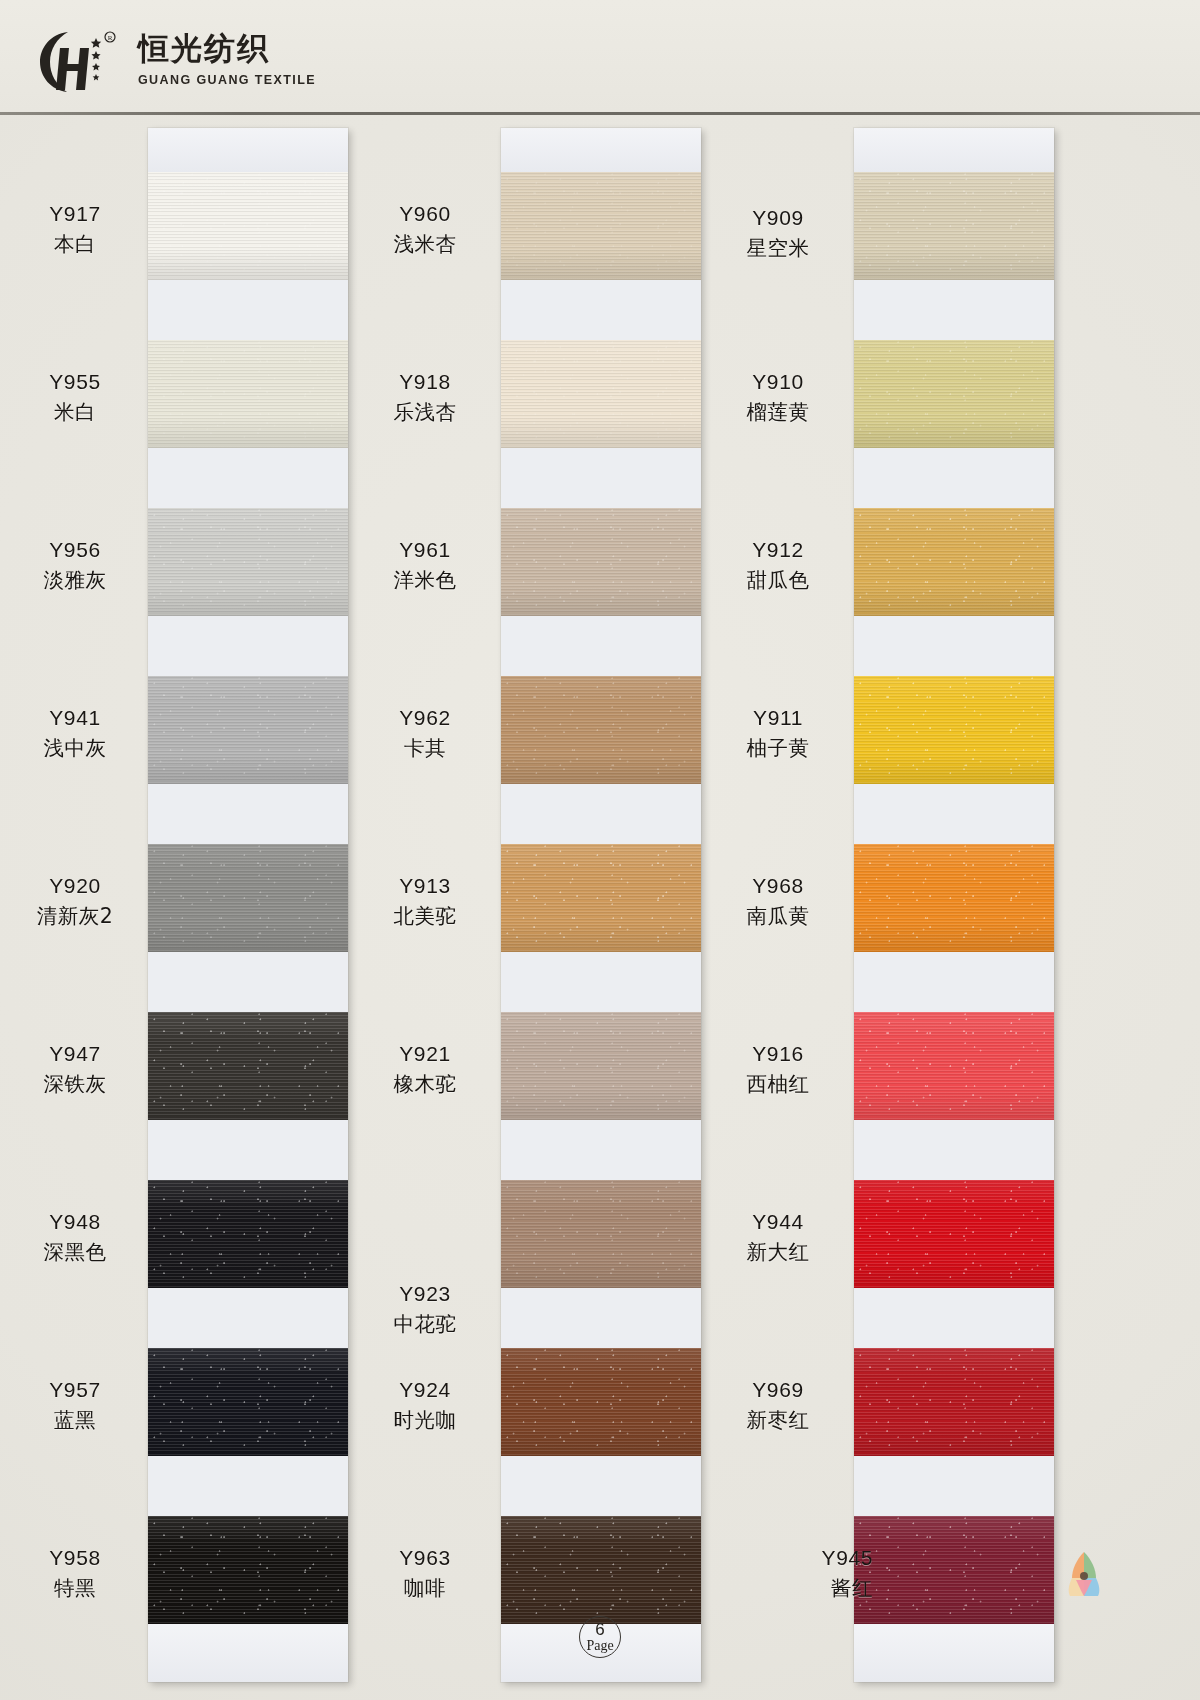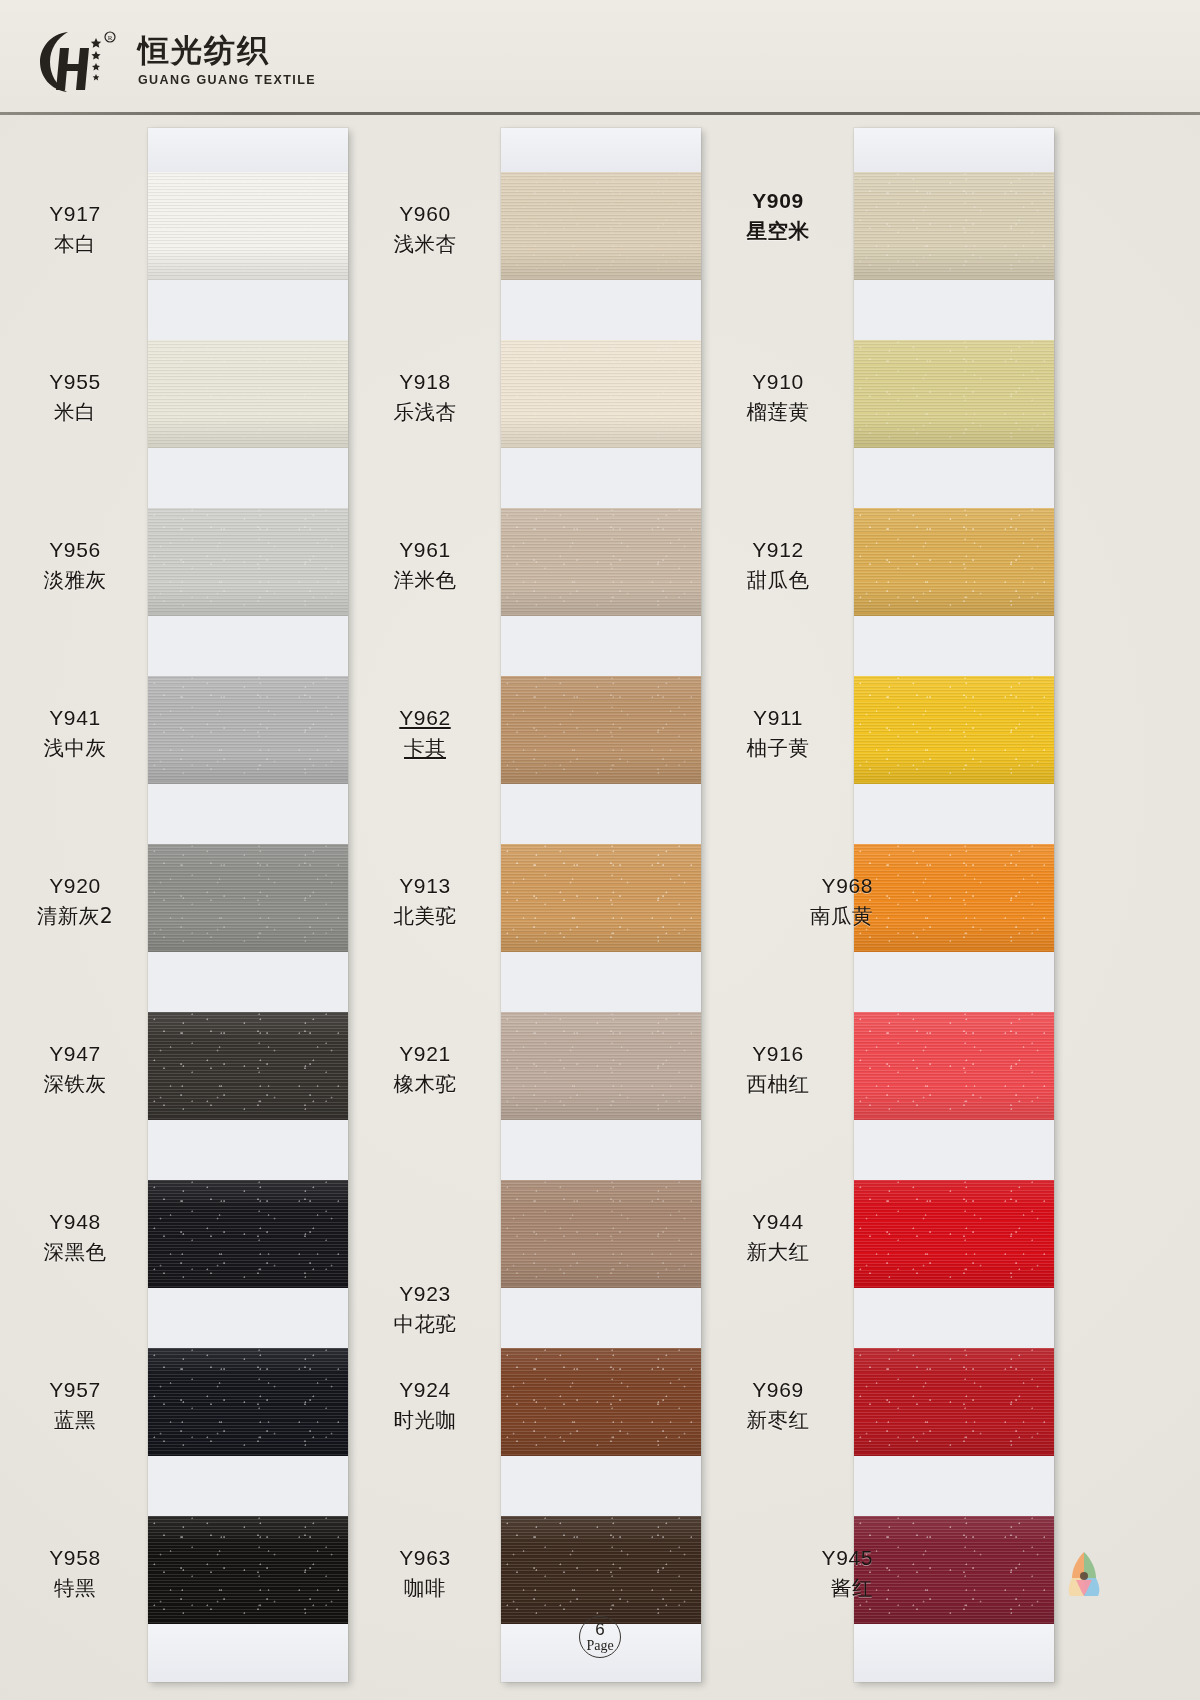--- a/index.html
+++ b/index.html
@@ -23,21 +23,21 @@
     position:absolute;left:0;top:112px;width:1200px;height:3px;
     background:linear-gradient(90deg,#7d7a72,#56534c 20%,#56534c 80%,#7d7a72);
     opacity:.85;
   }
   #logo-block{
     position:absolute;left:38px;top:28px;display:flex;align-items:center;gap:14px;
   }
   #logo-mark{width:86px;height:66px;position:relative;}
   #brand-text{display:flex;flex-direction:column;justify-content:center;}
   #brand-cn{
-    font-family:Liberation Serif, serif;
+    font-family:Liberation Mono, monospace;
     font-size:31px;font-weight:700;letter-spacing:2px;color:#25211d;line-height:1.05;
   }
   #brand-en{
     font-size:12.5px;font-weight:700;letter-spacing:1.4px;color:#2b2722;margin-top:5px;
   }
   #title{
     position:absolute;right:48px;top:46px;
     font-family:"Liberation Serif","DejaVu Serif",serif;
     font-size:31px;font-weight:700;color:#1d1a17;letter-spacing:1px;
     text-shadow:0 1px 0 rgba(255,255,255,.5);
@@ -386,21 +386,21 @@
         <div class="name">浅米杏</div>
       </div>
       <div class="label" style="top: 368px;">
         <div class="code">Y918</div>
         <div class="name">乐浅杏</div>
       </div>
       <div class="label" style="top: 536px;">
         <div class="code">Y961</div>
         <div class="name">洋米色</div>
       </div>
-      <div class="label" style="top: 704px; text-decoration: underline;">
+      <div class="label" style="top: 704px;">
         <div class="code">Y962</div>
         <div class="name">卡其</div>
       </div>
       <div class="label" style="top: 872px;">
         <div class="code">Y913</div>
         <div class="name">北美驼</div>
       </div>
       <div class="label" style="top: 1040px;">
         <div class="code">Y921</div>
         <div class="name">橡木驼</div>
@@ -412,37 +412,37 @@
       <div class="label" style="top: 1376px;">
         <div class="code">Y924</div>
         <div class="name">时光咖</div>
       </div>
       <div class="label" style="top: 1544px;">
         <div class="code">Y963</div>
         <div class="name">咖啡</div>
       </div>
     </div>
   <div id="labels-2">
-      <div class="label" style="top: 187px; font-weight: bold;">
+      <div class="label" style="top: 204px;">
         <div class="code">Y909</div>
         <div class="name">星空米</div>
       </div>
       <div class="label" style="top: 368px;">
         <div class="code">Y910</div>
         <div class="name">榴莲黄</div>
       </div>
       <div class="label" style="top: 536px;">
         <div class="code">Y912</div>
         <div class="name">甜瓜色</div>
       </div>
       <div class="label" style="top: 704px;">
         <div class="code">Y911</div>
         <div class="name">柚子黄</div>
       </div>
-      <div class="label" style="top: 872px; text-align: right;">
+      <div class="label" style="top: 872px;">
         <div class="code">Y968</div>
         <div class="name">南瓜黄</div>
       </div>
       <div class="label" style="top: 1040px;">
         <div class="code">Y916</div>
         <div class="name">西柚红</div>
       </div>
       <div class="label" style="top: 1208px;">
         <div class="code">Y944</div>
         <div class="name">新大红</div>

